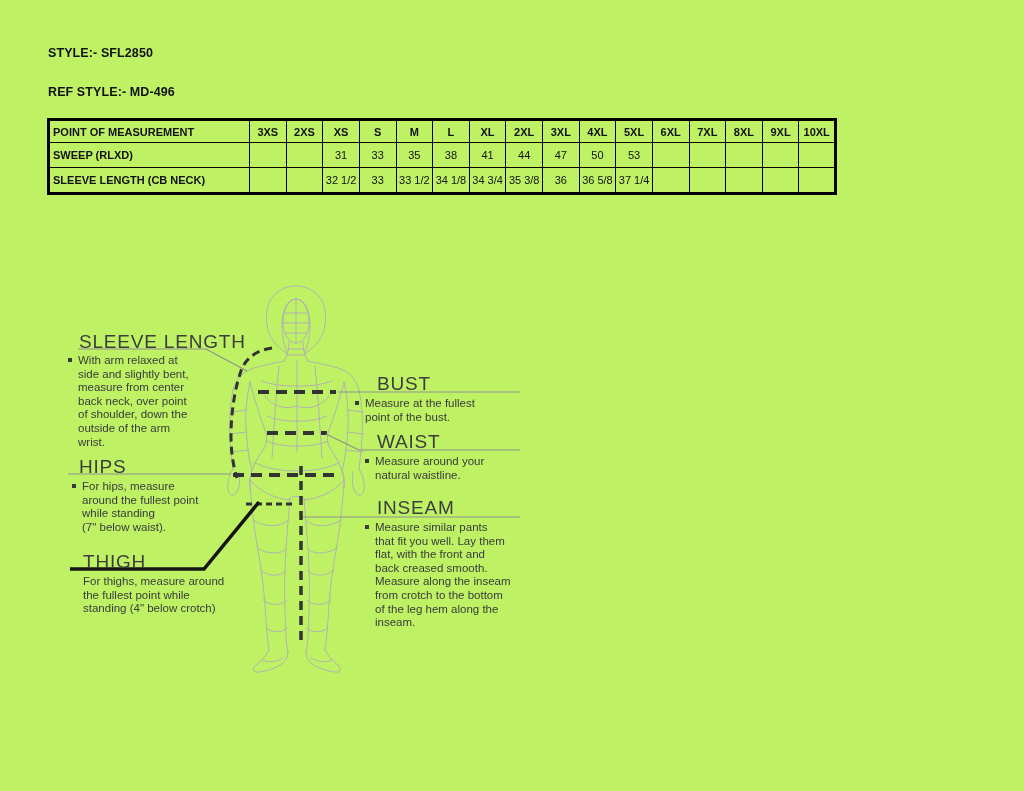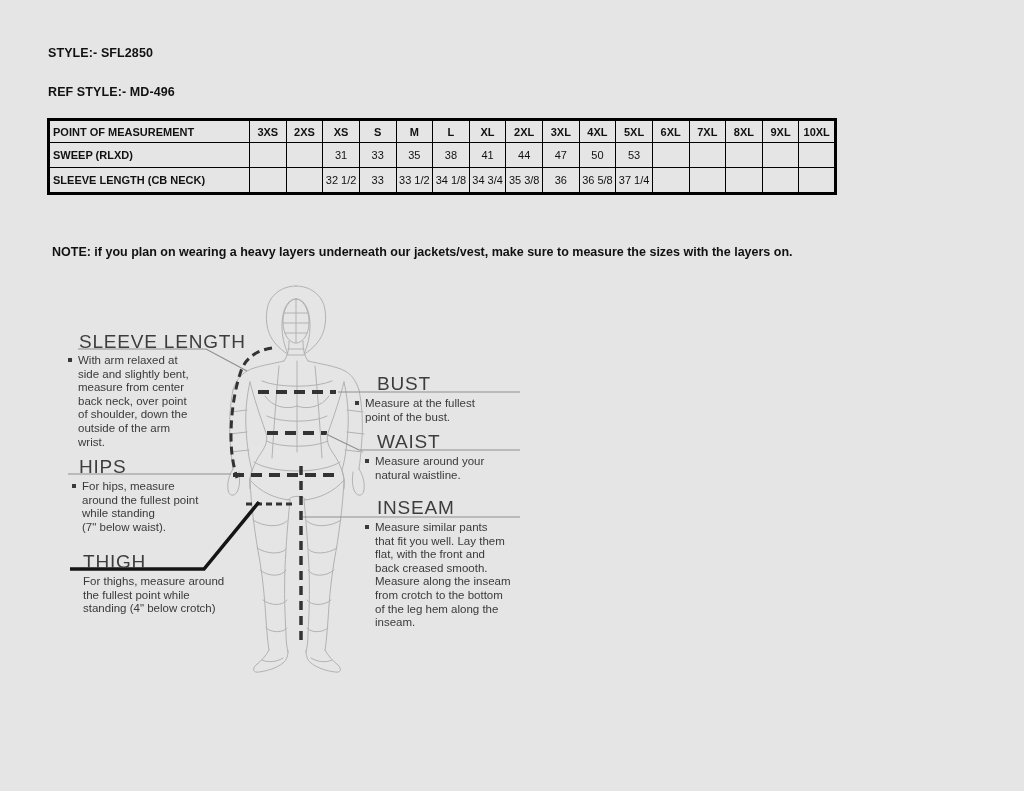--- a/index.html
+++ b/index.html
@@ -1,16 +1,16 @@
 <!DOCTYPE html>
 <html><head>
 <meta charset="utf-8">
 <style>
   html,body{margin:0;padding:0;background:#fff;}
-  .page{position:relative;width:1024px;height:791px;background:#e5e5e5;overflow:hidden;
+  .page{position:relative;width:1024px;height:791px;background:#bef264;overflow:hidden;
         font-family:"Liberation Sans",sans-serif;color:#111;}
 
   .hdr{position:absolute;left:48px;font-weight:bold;font-size:12.5px;letter-spacing:0.1px;color:#111;}
   .style-line{top:46px;}
   .ref-line{top:85px;text-align:center;}
 
   .size-table{position:absolute;left:47px;top:118px;width:790px;border-collapse:collapse;
               table-layout:fixed;border:3px solid #000;}
   .size-table th,.size-table td{border:1.5px solid #000;font-size:11px;padding:0;
               overflow:hidden;white-space:nowrap;color:#111;}
@@ -119,21 +119,20 @@
           <td>37 1/4</td>
           <td></td>
           <td></td>
           <td></td>
           <td></td>
           <td></td>
         </tr>
       </tbody>
     </table>
 
-  <div class="note">NOTE: if you plan on wearing a heavy layers underneath our jackets/vest, make sure to measure the sizes with the layers on.</div>
 
   <svg class="diagram-svg" width="1024" height="791" viewBox="0 0 1024 791">
 
     <g stroke="#b2b2b2" fill="none" stroke-width="1" stroke-linecap="round">
 
       <path d="M296,286 C282,286 269,295 267,310 C265,323 268,335 275,343 C279,348 284,352 288,354 C284,345 282,336 282,326 C282,309 288,299 296,299 C304,299 310,309 310,326 C310,336 308,345 304,354 C308,352 313,348 317,343 C324,335 327,323 325,310 C323,295 310,286 296,286 Z"></path>
 
       <path d="M296,299 C289,299 283,309 283,322 C283,334 289,343 296,343 C303,343 309,334 309,322 C309,309 303,299 296,299 Z"></path>
       <path d="M296,299 L296,343 M284,313 L308,313 M283,323 L309,323 M285,333 L307,333"></path>
 

